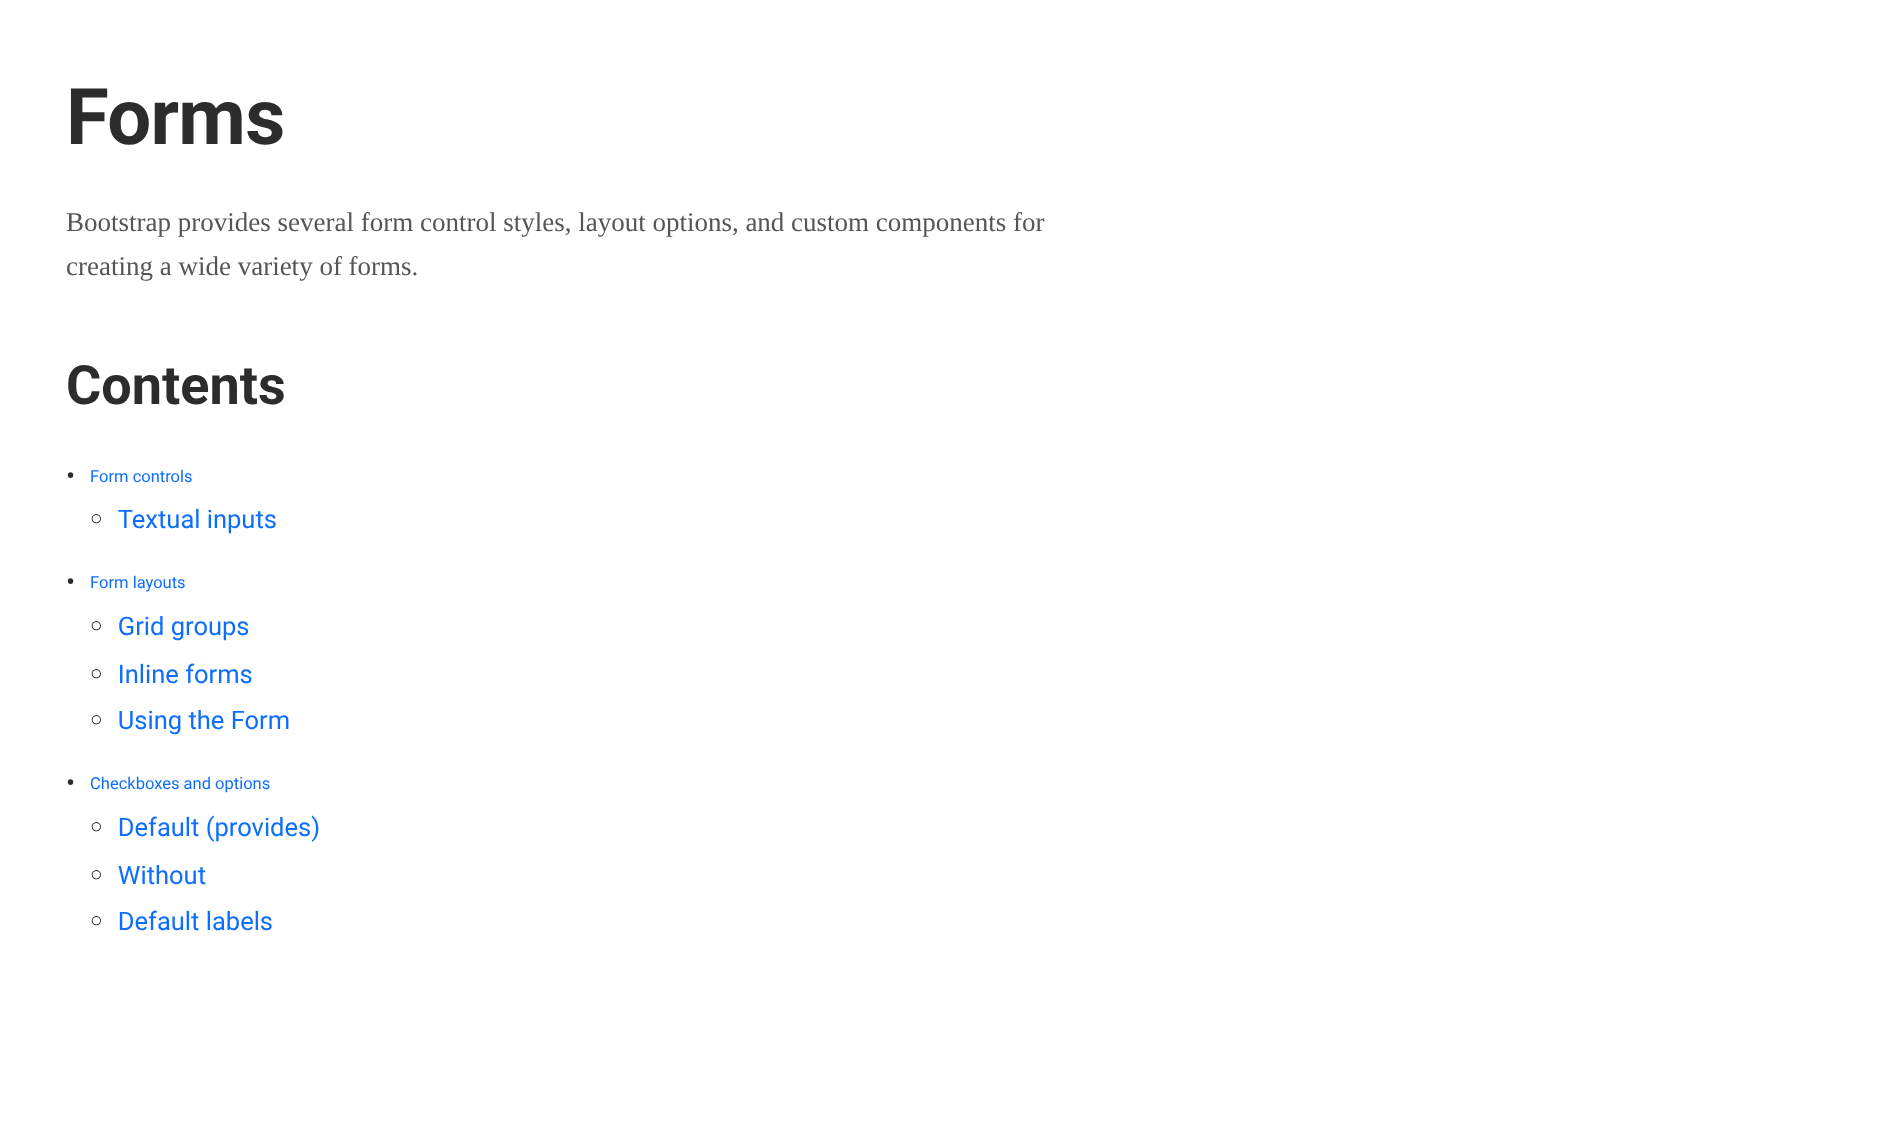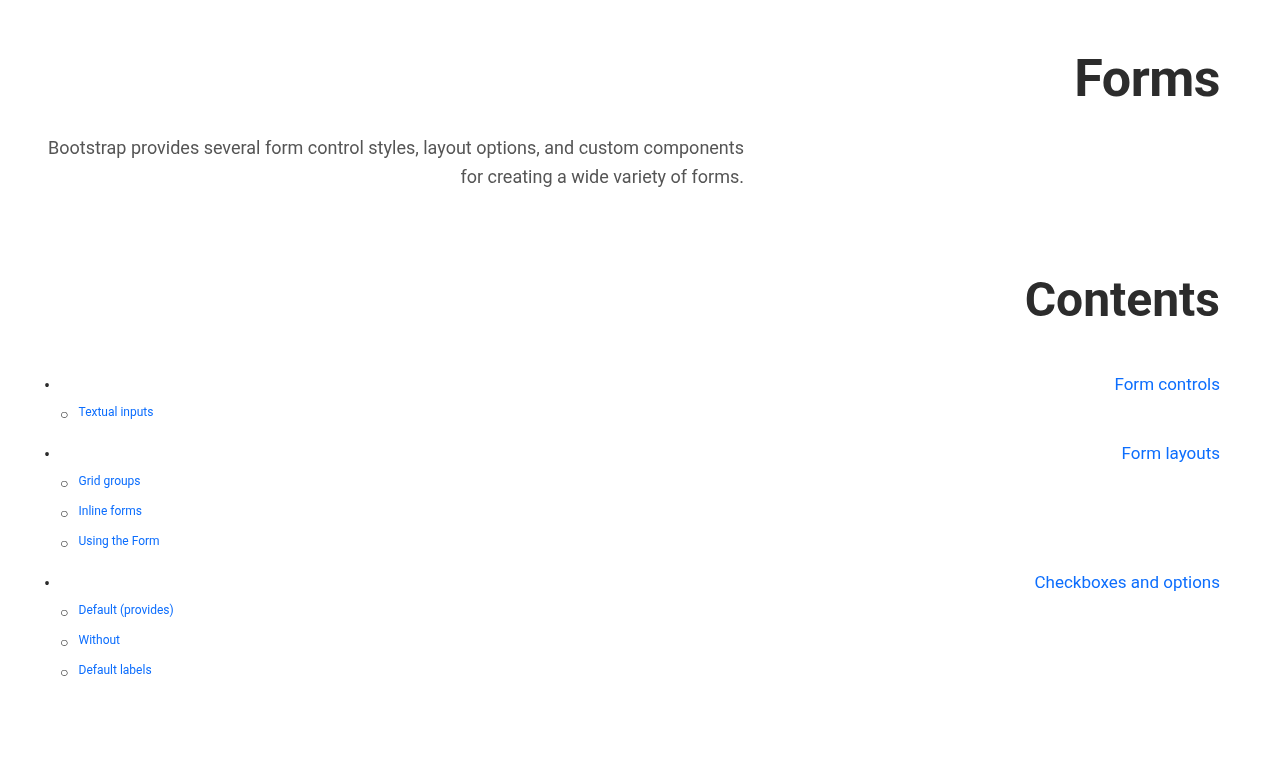--- a/index.html
+++ b/index.html
@@ -1,19 +1,18 @@
 <!DOCTYPE html>
 <html><head>
   <meta charset="utf-8">
   <style>
     * {
       margin: 0;
       padding: 0;
       box-sizing: border-box;
-      text-align: right;
     }
 
     body {
       font-family: -apple-system, BlinkMacSystemFont, "Segoe UI", Roboto, "Helvetica Neue", Arial, sans-serif;
       background-color: #ffffff;
       color: #333333;
       padding: 40px 44px;
       font-size: 16px;
       line-height: 1.5;
     }
@@ -22,30 +21,31 @@
       font-size: 52px;
       font-weight: 700;
       color: #2c2c2c;
       margin-bottom: 16px;
       letter-spacing: -0.5px;
     }
 
     .page-description {
       font-size: 18px;
       color: #555555;
-      margin-bottom: 72px;
+      margin-bottom: 38px;
       max-width: 700px;
       line-height: 1.6;
+      font-family: Liberation Serif, serif;
     }
 
     .contents-heading {
-      font-size: 48px;
+      font-size: 36px;
       font-weight: 700;
       color: #2c2c2c;
-      margin-bottom: 36px;
+      margin-bottom: 20px;
     }
 
     .contents-list {
       list-style: none;
       padding-left: 0;
     }
 
     .contents-list > li {
       display: flex;
       align-items: flex-start;
@@ -81,27 +81,27 @@
       line-height: 1.7;
       flex-shrink: 0;
     }
 
     a {
       color: #0d6efd;
       text-decoration: none;
     }
 
     .top-level-link {
-      font-size: 17px;
+      font-size: 11px;
       color: #0d6efd;
       line-height: 1.5;
     }
 
     .sub-link {
-      font-size: 12px;
+      font-size: 17px;
       color: #0d6efd;
       line-height: 1.5;
     }
 
     .sub-items-container {
       width: 100%;
     }
   </style>
 </head>
 <body>

